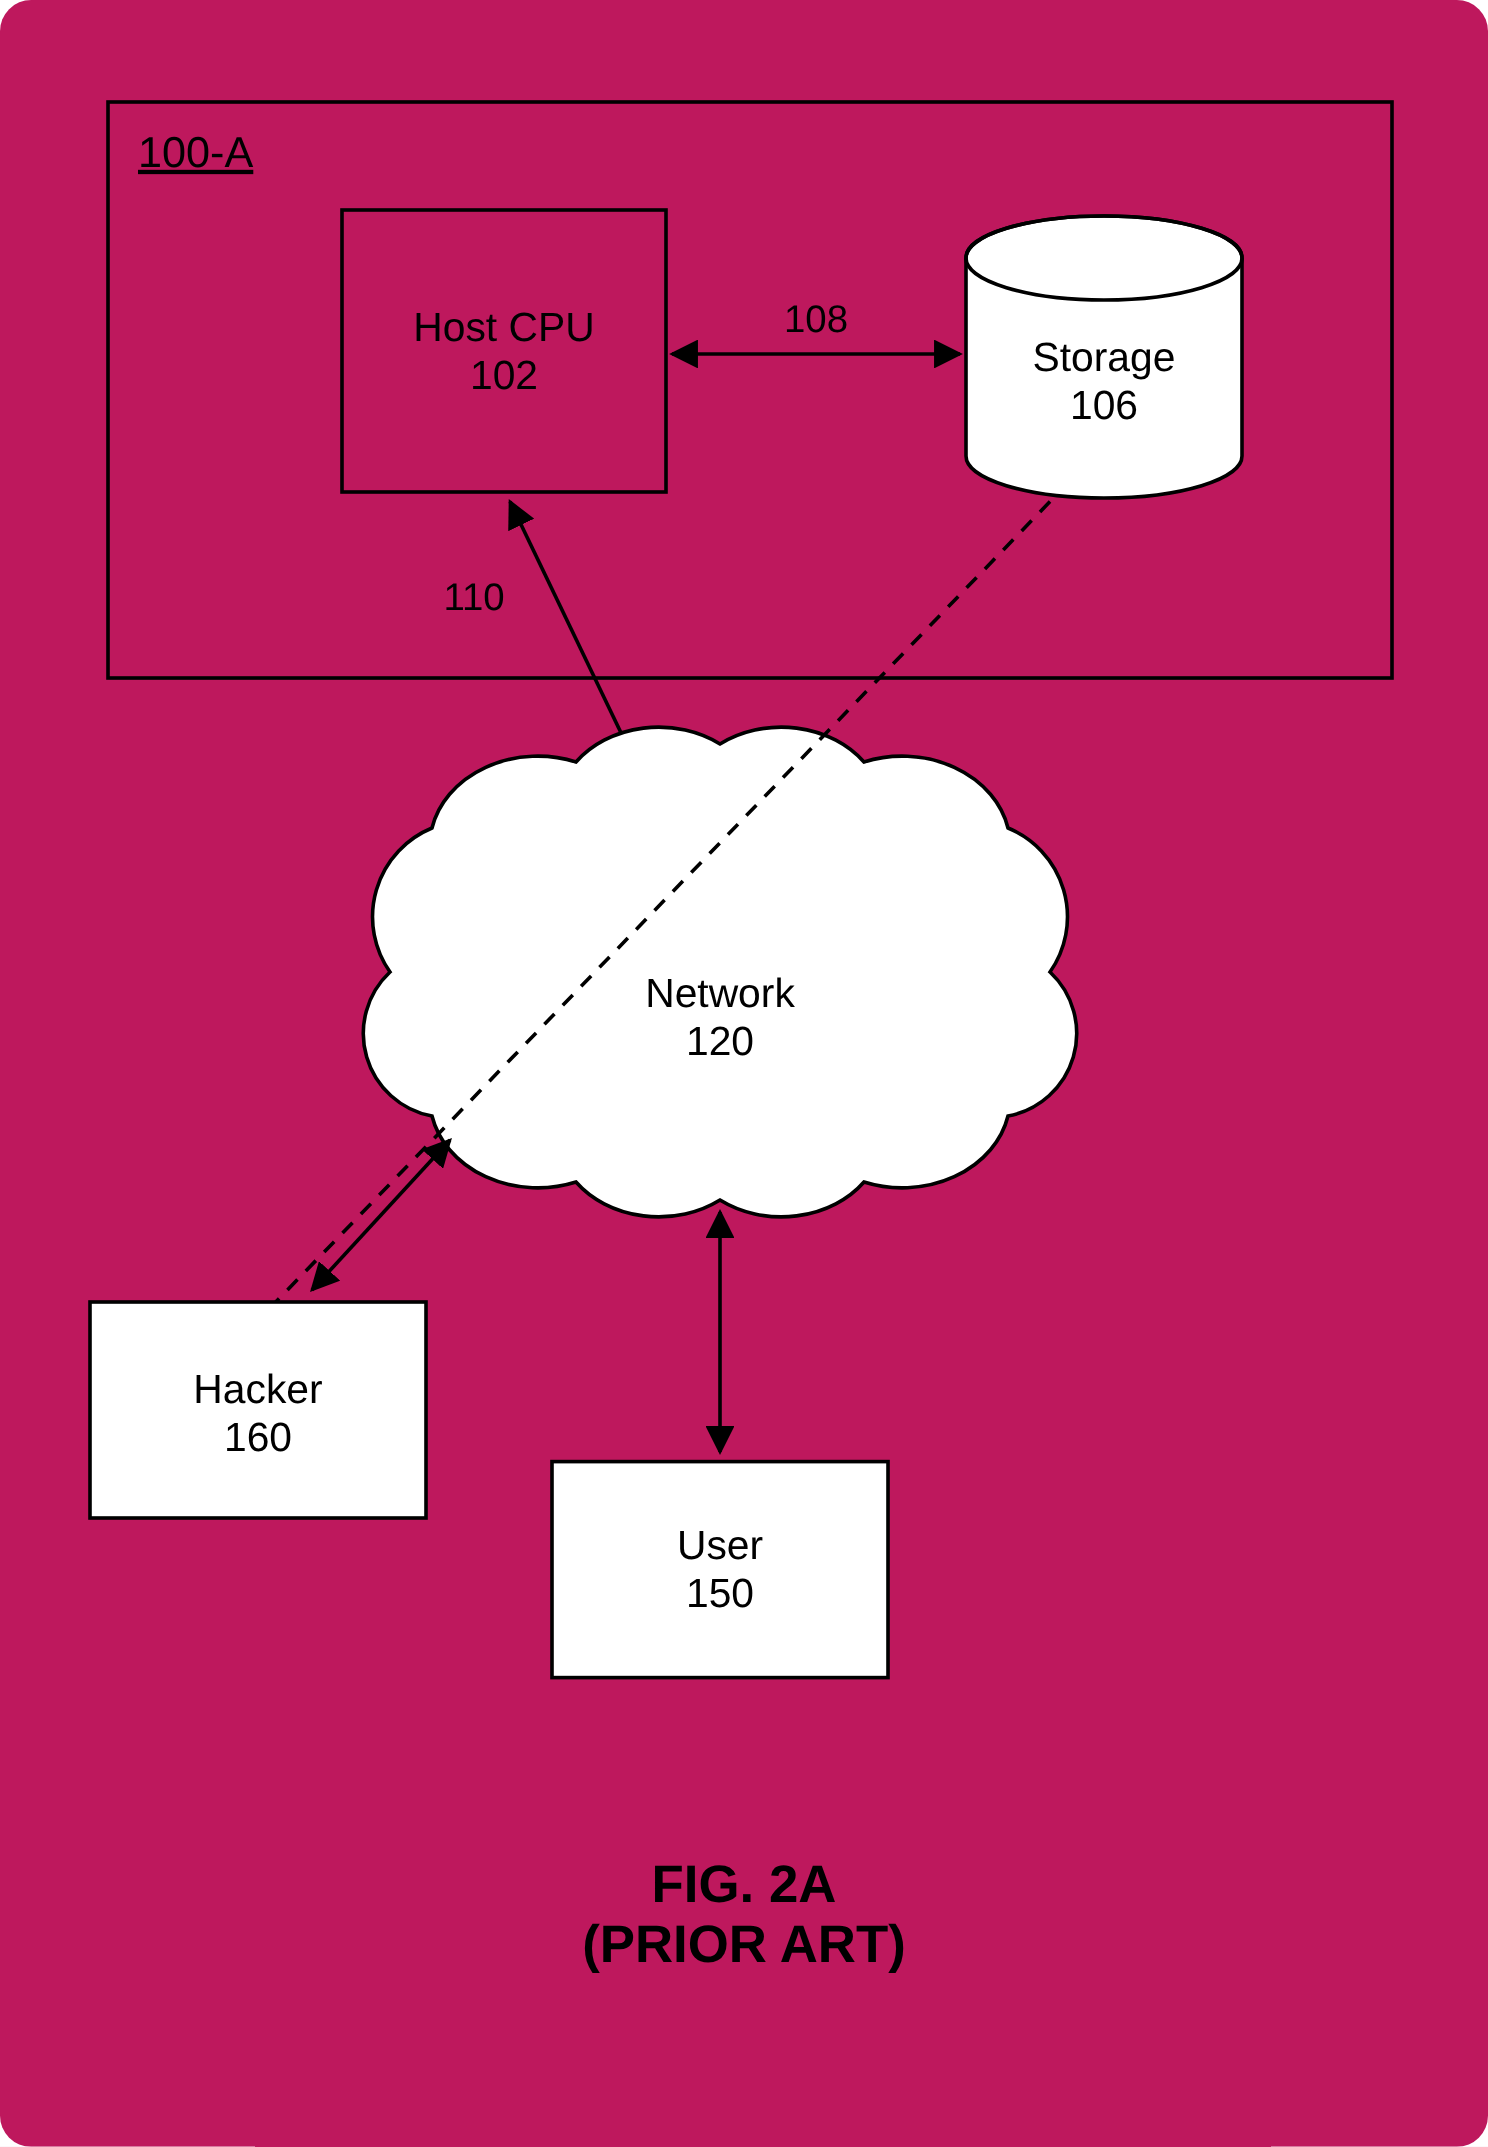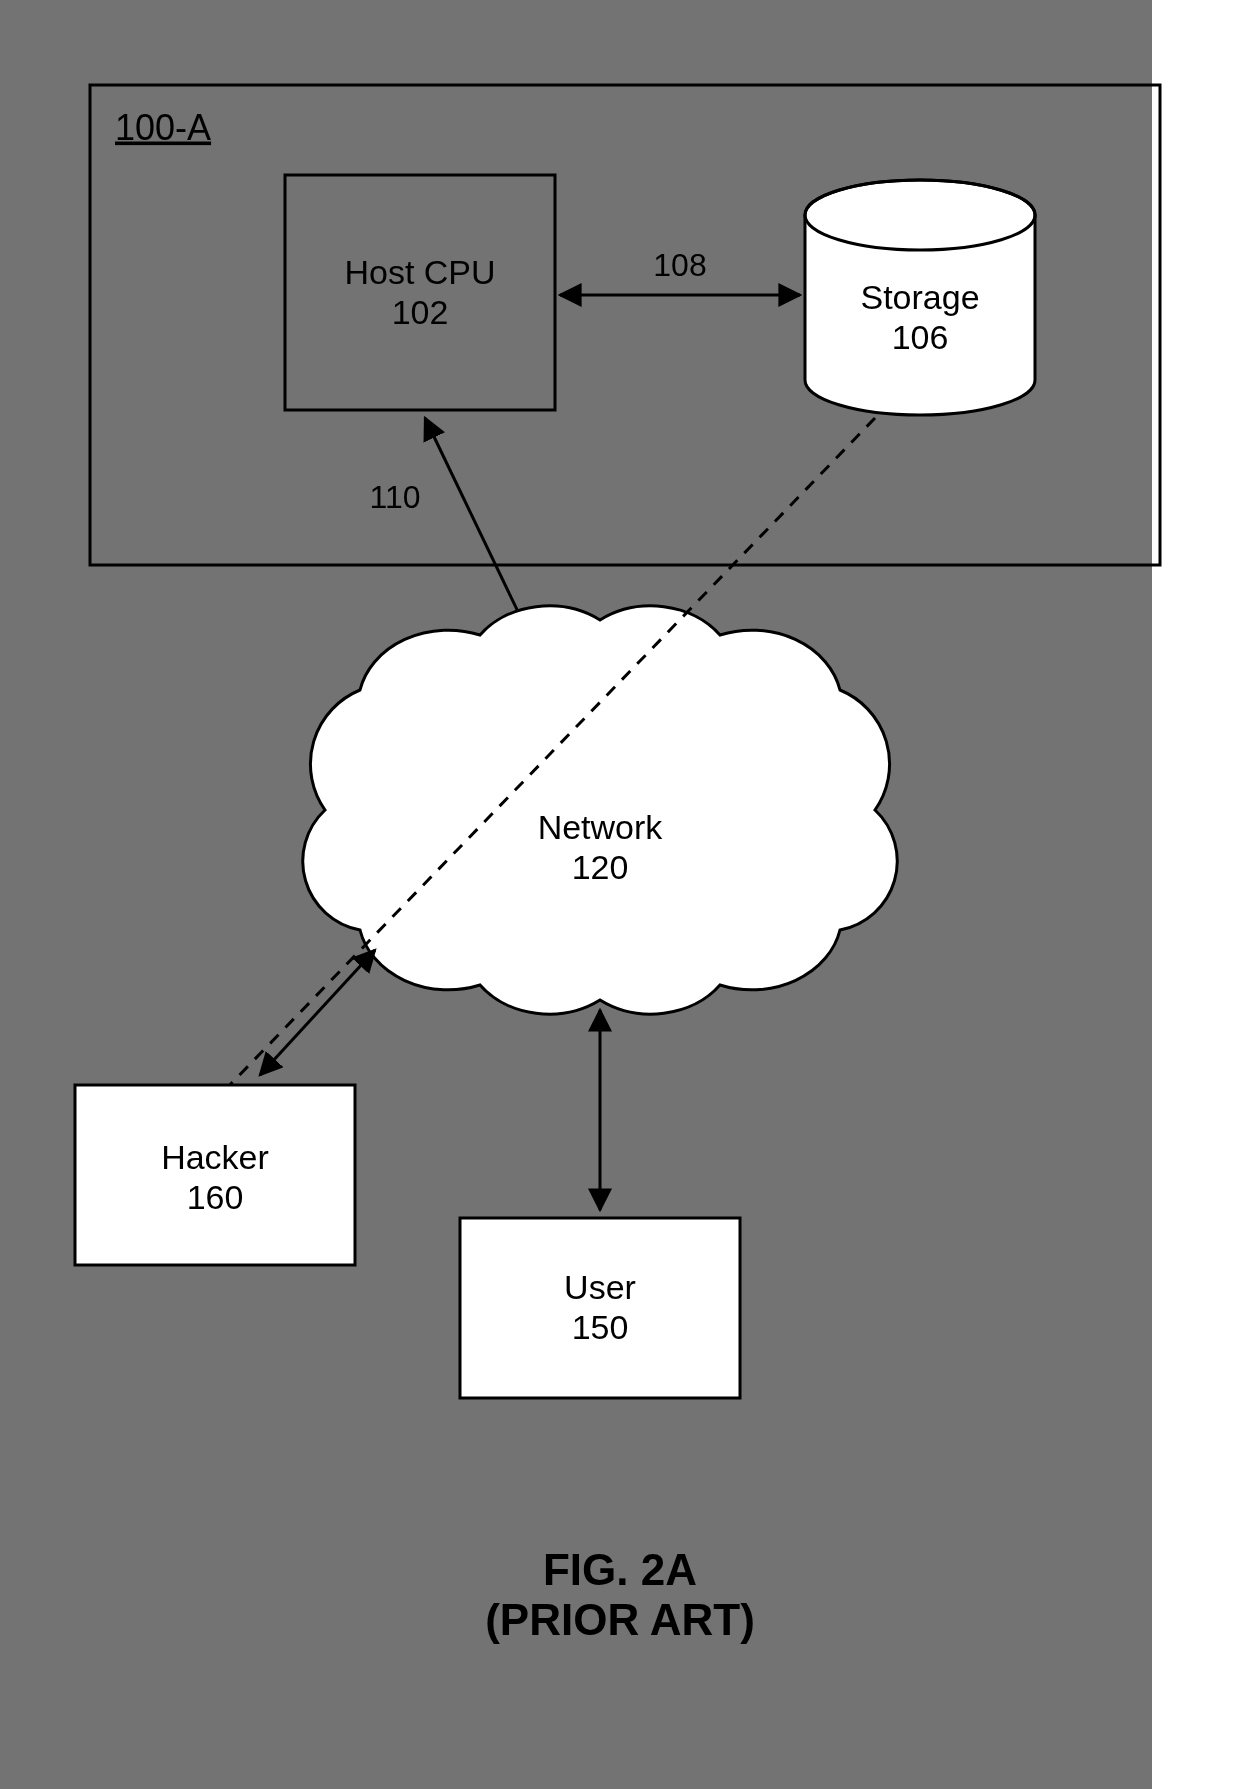--- a/index.html
+++ b/index.html
@@ -3,23 +3,24 @@
 <meta charset="utf-8">
 <style>
   html, body {
     margin: 0;
     padding: 0;
     background: #fff;
     font-family: Arial, Helvetica, sans-serif;
   }
   .page {
     position: relative;
-    width: 1152px;
+    width: 1240px;
     height: 1789px;
-    background: #737373;
+    background: #be185d;
+    border-radius: 26px;
   }
   svg { display: block; }
   .lbl {
     font-family: Arial, Helvetica, sans-serif;
     fill: #000;
     text-anchor: middle;
     dominant-baseline: middle;
   }
   .lbl-left {
     font-family: Arial, Helvetica, sans-serif;

